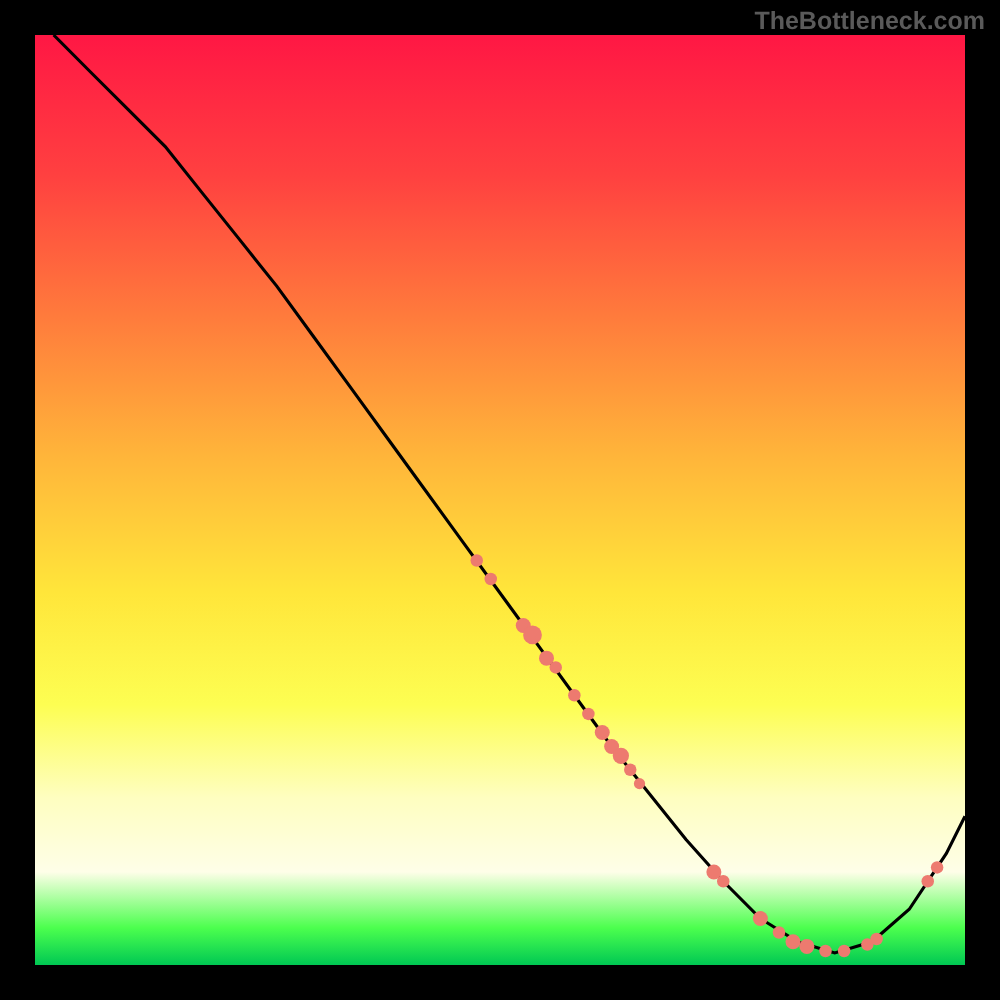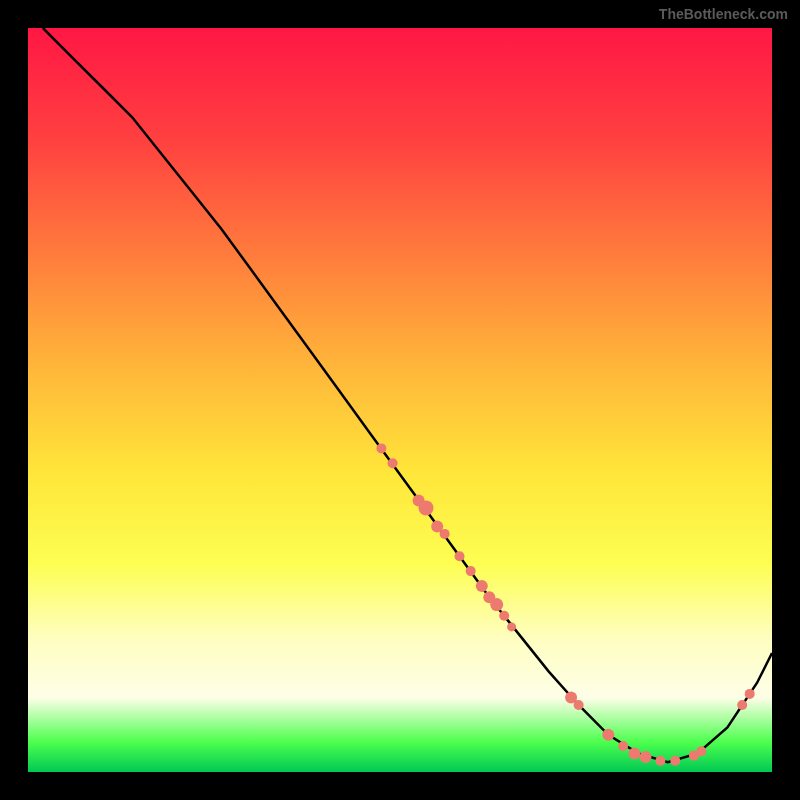--- a/index.html
+++ b/index.html
@@ -1,17 +1,17 @@
 <!DOCTYPE html>
 <html><head>
 <meta charset="utf-8">
 <style>
 * { margin: 0; padding: 0; box-sizing: border-box; }
 body { width: 800px; height: 800px; background: #000; position: relative; font-family: Arial, sans-serif; }
-.watermark { position: absolute; top: 6px; right: 12px; color: #5a5a5a; font-size: 14px; font-weight: bold; z-index: 10; }
+.watermark { position: absolute; top: 6px; right: 12px; color: #5a5a5a; font-size: 20px; font-weight: bold; z-index: 10; }
 .plot-container { position: absolute; top: 28px; left: 28px; width: 744px; height: 744px; }
 svg { width: 744px; height: 744px; display: block; }
 </style>
 </head>
 <body>
 
 <div class="watermark">TheBottleneck.com</div>
 
 <div class="plot-container">
 <svg id="chart-svg" viewBox="0 0 744 744">

